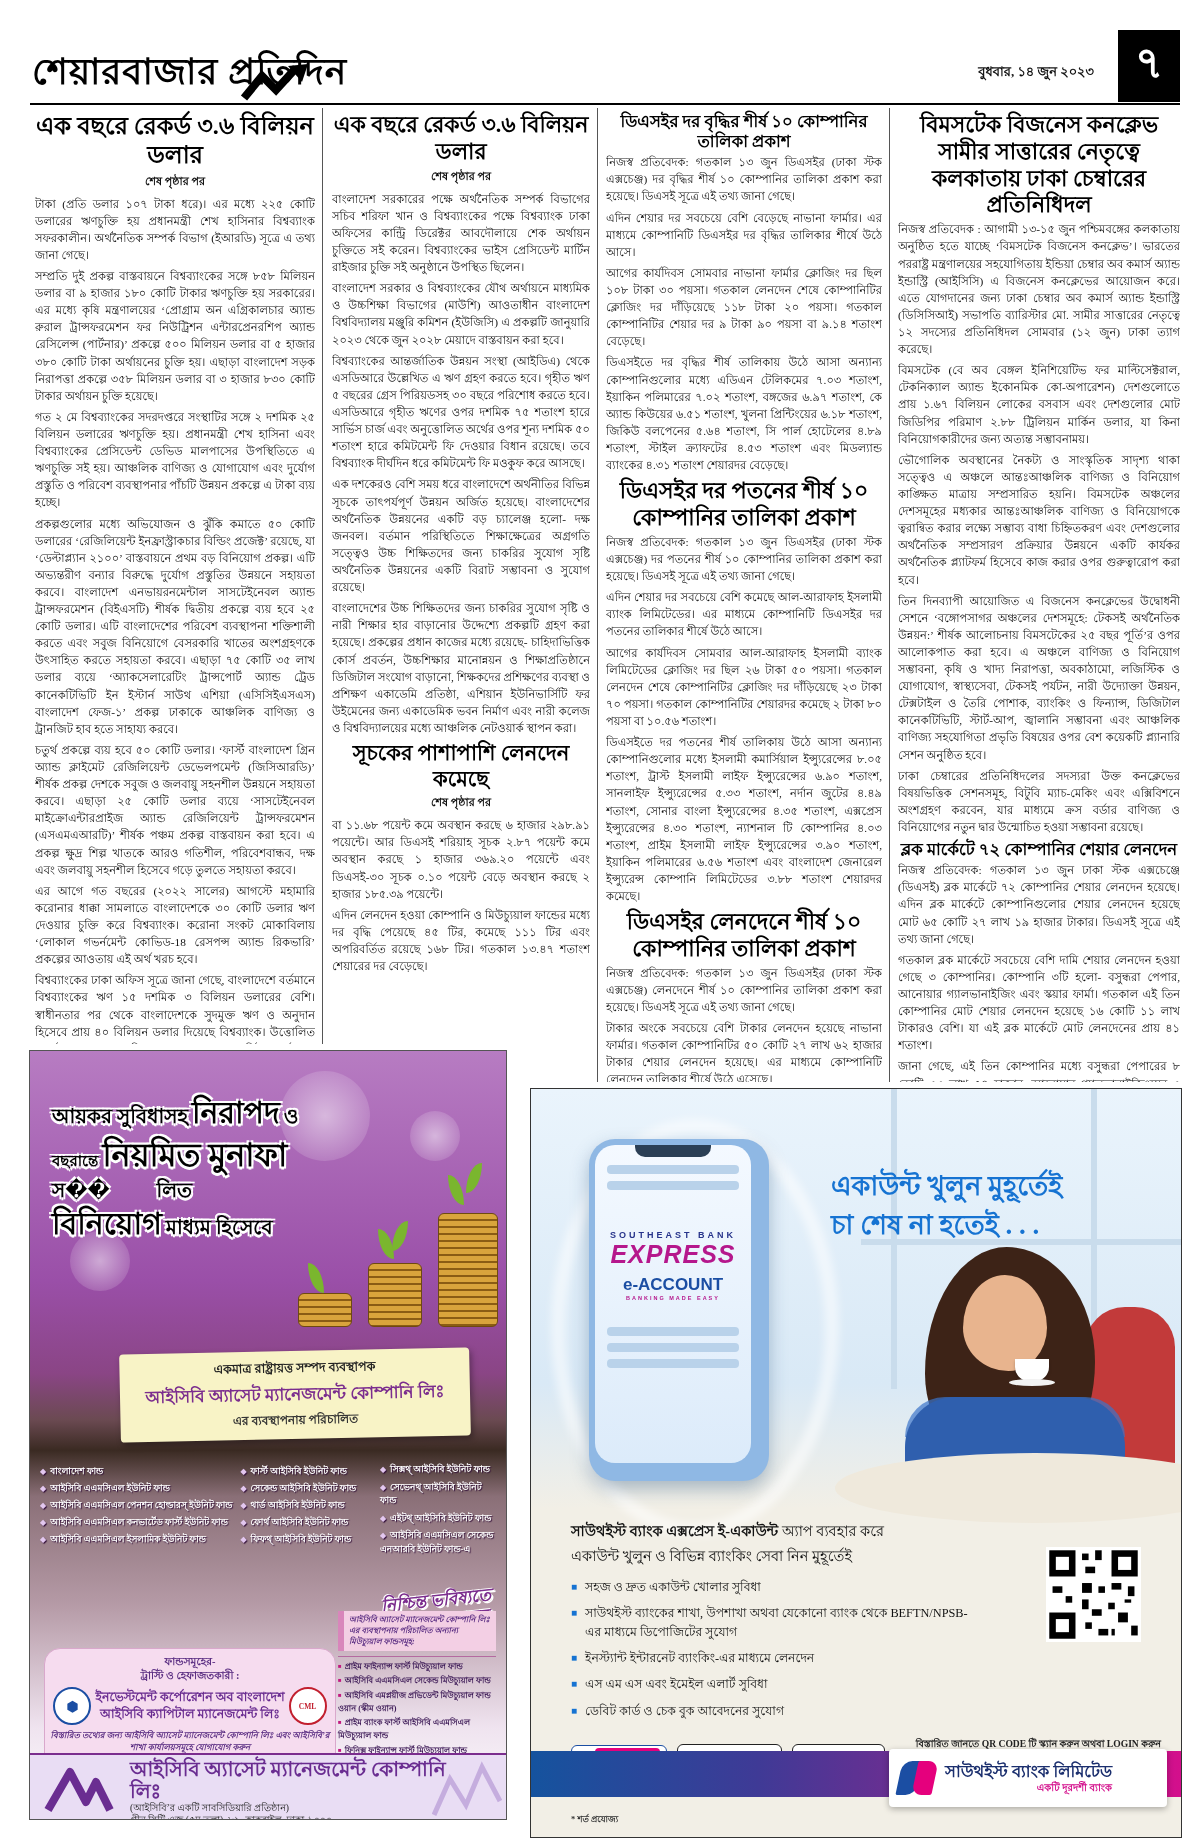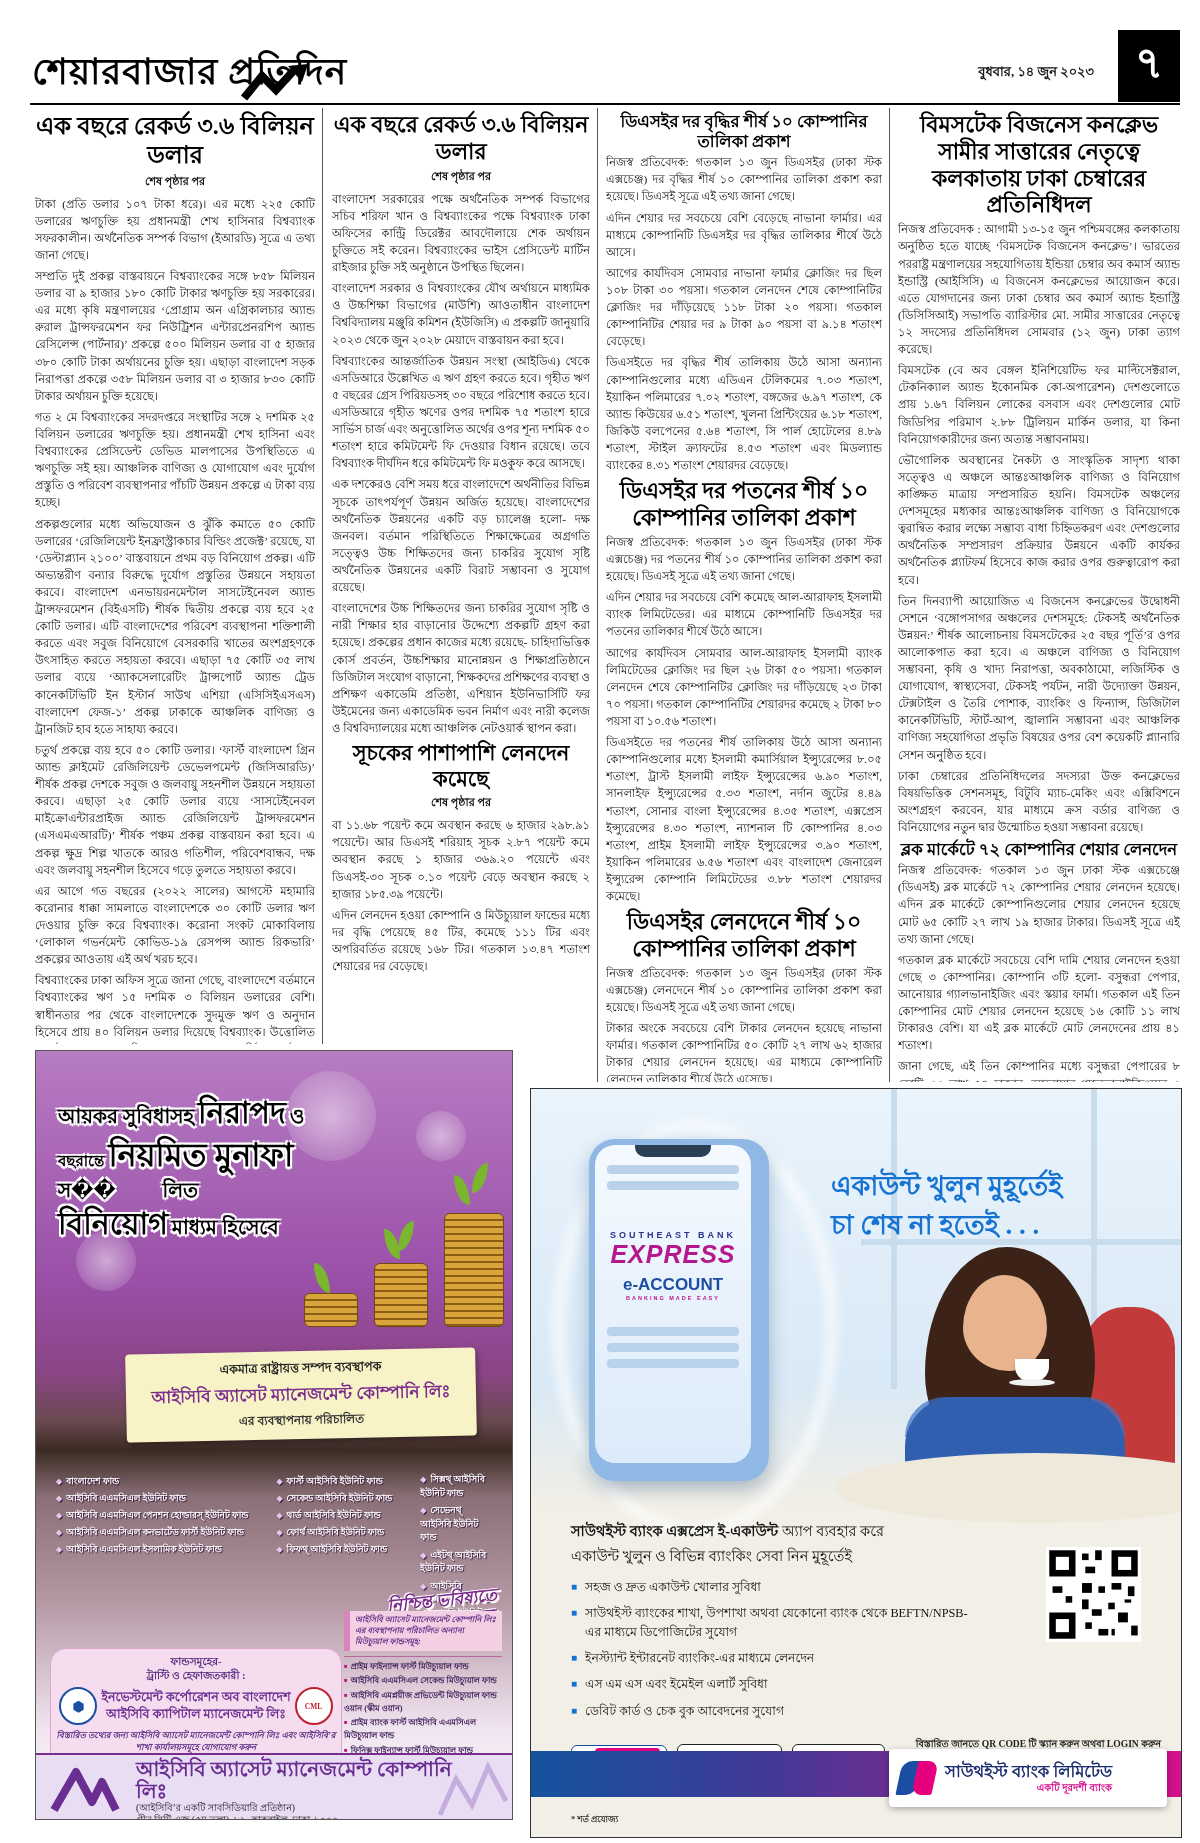--- a/index.html
+++ b/index.html
@@ -19,36 +19,36 @@
   .col2{left:332px;width:258px;height:936px;}
   .col3{left:606px;width:276px;height:974px;}
   .col4{left:898px;width:282px;height:974px;}
   .vrule{position:absolute;top:108px;width:1px;background:#555;}
   .vr1{left:322px;height:936px;} .vr2{left:597px;height:974px;} .vr3{left:889px;height:974px;}
   .hl{font-weight:800;text-align:center;line-height:1.22;color:#000;margin:4px 0 2px;}
   .hl-24{font-size:24px;} .hl-23{font-size:22px;} .hl-21{font-size:21px;} .hl-17{font-size:16.5px;}
   .dateline{font-size:11px;font-weight:bold;text-align:center;margin:1px 0 4px;}
   .body p{font-size:11.4px;line-height:1.5;text-align:justify;margin:0 0 4px;}
   
-  .ad-icb{position:absolute;left:35px;top:1050px;width:476px;height:768px;border:1px solid #555;overflow:hidden;
+  .ad-icb{position:absolute;left:29px;top:1050px;width:476px;height:768px;border:1px solid #555;overflow:hidden;
           background:linear-gradient(180deg,#b77cc2 0%,#9a4fa8 30%,#8a4585 42%,#6b4a52 48%,#3a2a22 52%,#8a6f77 58%,#b59aa6 72%,#efe3ef 88%,#fff 100%);}
   .icb-bokeh{position:absolute;border-radius:50%;background:radial-gradient(circle,rgba(255,255,255,.5),rgba(255,255,255,0));}
   .icb-head{position:absolute;left:22px;top:42px;width:330px;color:#000;line-height:1.35;
             text-shadow:-2px -2px 0 #fff,2px -2px 0 #fff,-2px 2px 0 #fff,2px 2px 0 #fff,0 3px 0 #fff;font-weight:900;}
   .icb-head .t20{font-size:20px;} .icb-head .t30{font-size:30px;} .icb-head .t14{font-size:15px;margin-top:24px;} .icb-head .t33{font-size:32px;}
   .coins{position:absolute;width:52px;background:repeating-linear-gradient(180deg,#d9a43c 0 5px,#8a5c14 5px 7px);border-radius:6px;border:1px solid #6e4a10;}
   .leaf{position:absolute;width:16px;height:30px;background:#7ab62e;border-radius:0 100% 0 100%;}
   .leaf.l2{transform:scaleX(-1);} 
   .icb-banner{position:absolute;left:90px;top:300px;width:330px;background:#f8f3c6;border-radius:4px;
               box-shadow:2px 3px 6px rgba(0,0,0,.35);transform:rotate(-1.2deg);text-align:center;padding:8px 10px;}
   .icb-banner .b1{font-size:12.5px;font-weight:bold;color:#222;}
   .icb-banner .b2{font-size:17px;font-weight:900;color:#7b2d8e;margin:2px 0;}
   .icb-banner .b3{font-size:12px;font-weight:bold;color:#333;}
   .icb-funds{position:absolute;left:10px;top:412px;width:456px;display:flex;gap:8px;}
-  .icb-funds ul{list-style:none;margin:10px;padding:0;}
+  .icb-funds ul{list-style:none;margin:0;padding:0;}
   .icb-funds li{font-size:9px;font-weight:bold;color:#fff;text-shadow:1px 1px 1px #33103a;line-height:1.9;white-space:nowrap;}
   .icb-funds li::before{content:"◆";color:#e3c7ef;margin-right:4px;font-size:8px;}
   .fcol1{width:196px;} .fcol2{width:136px;} .fcol3{width:120px;}
   .fcol3 li{white-space:normal;line-height:1.5;margin-bottom:4px;}
   .icb-script{position:absolute;right:14px;top:540px;transform:rotate(-6deg);text-align:center;font-style:italic;font-weight:900;
               color:#7b2d8e;font-size:17px;line-height:1.2;text-shadow:-1px -1px 0 #fff,1px 1px 0 #fff,2px 2px 0 #fff;}
   .icb-trustee{position:absolute;left:14px;top:578px;width:282px;height:128px;background:#f6dcef;border:1px solid #d9a8cc;
                border-radius:16px;text-align:center;padding:6px 4px;margin-top:19px;}
   .icb-trustee .tt{font-size:10.5px;font-weight:bold;color:#5a2d82;line-height:1.35;}
   .trust-row{display:flex;align-items:center;justify-content:center;gap:4px;margin-top:4px;}
@@ -152,21 +152,21 @@
   <div class="ncol col1">
     <div class="hl hl-24">এক বছরে রেকর্ড ৩.৬ বিলিয়ন ডলার</div>
     <div class="dateline">শেষ পৃষ্ঠার পর</div>
     <div class="body">
 
     <p class="para">টাকা (প্রতি ডলার ১০৭ টাকা ধরে)। এর মধ্যে ২২৫ কোটি ডলারের ঋণচুক্তি হয় প্রধানমন্ত্রী শেখ হাসিনার বিশ্বব্যাংক সফরকালীন। অর্থনৈতিক সম্পর্ক বিভাগ (ইআরডি) সূত্রে এ তথ্য জানা গেছে।</p>
         <p class="para">সম্প্রতি দুই প্রকল্প বাস্তবায়নে বিশ্বব্যাংকের সঙ্গে ৮৫৮ মিলিয়ন ডলার বা ৯ হাজার ১৮০ কোটি টাকার ঋণচুক্তি হয় সরকারের। এর মধ্যে কৃষি মন্ত্রণালয়ের ‘প্রোগ্রাম অন এগ্রিকালচার অ্যান্ড রুরাল ট্রান্সফরমেশন ফর নিউট্রিশন এন্টারপ্রেনরশিপ অ্যান্ড রেসিলেন্স (পার্টনার)’ প্রকল্পে ৫০০ মিলিয়ন ডলার বা ৫ হাজার ৩৮০ কোটি টাকা অর্থায়নের চুক্তি হয়। এছাড়া বাংলাদেশ সড়ক নিরাপত্তা প্রকল্পে ৩৫৮ মিলিয়ন ডলার বা ৩ হাজার ৮৩০ কোটি টাকার অর্থায়ন চুক্তি হয়েছে।</p>
         <p class="para">গত ২ মে বিশ্বব্যাংকের সদরদপ্তরে সংস্থাটির সঙ্গে ২ দশমিক ২৫ বিলিয়ন ডলারের ঋণচুক্তি হয়। প্রধানমন্ত্রী শেখ হাসিনা এবং বিশ্বব্যাংকের প্রেসিডেন্ট ডেভিড মালপাসের উপস্থিতিতে এ ঋণচুক্তি সই হয়। আঞ্চলিক বাণিজ্য ও যোগাযোগ এবং দুর্যোগ প্রস্তুতি ও পরিবেশ ব্যবস্থাপনার পাঁচটি উন্নয়ন প্রকল্পে এ টাকা ব্যয় হচ্ছে।</p>
         <p class="para">প্রকল্পগুলোর মধ্যে অভিযোজন ও ঝুঁকি কমাতে ৫০ কোটি ডলারের ‘রেজিলিয়েন্ট ইনফ্রাস্ট্রাকচার বিল্ডিং প্রজেক্ট’ রয়েছে, যা ‘ডেল্টাপ্ল্যান ২১০০’ বাস্তবায়নে প্রথম বড় বিনিয়োগ প্রকল্প। এটি অভ্যন্তরীণ বন্যার বিরুদ্ধে দুর্যোগ প্রস্তুতির উন্নয়নে সহায়তা করবে। বাংলাদেশ এনভায়রনমেন্টাল সাসটেইনেবল অ্যান্ড ট্রান্সফরমেশন (বিইএসটি) শীর্ষক দ্বিতীয় প্রকল্পে ব্যয় হবে ২৫ কোটি ডলার। এটি বাংলাদেশের পরিবেশ ব্যবস্থাপনা শক্তিশালী করতে এবং সবুজ বিনিয়োগে বেসরকারি খাতের অংশগ্রহণকে উৎসাহিত করতে সহায়তা করবে। এছাড়া ৭৫ কোটি ৩৫ লাখ ডলার ব্যয়ে ‘অ্যাকসেলারেটিং ট্রান্সপোর্ট অ্যান্ড ট্রেড কানেকটিভিটি ইন ইস্টার্ন সাউথ এশিয়া (এসিসিইএসএস) বাংলাদেশ ফেজ-১’ প্রকল্প ঢাকাকে আঞ্চলিক বাণিজ্য ও ট্রানজিট হাব হতে সাহায্য করবে।</p>
         <p class="para">চতুর্থ প্রকল্পে ব্যয় হবে ৫০ কোটি ডলার। ‘ফার্স্ট বাংলাদেশ গ্রিন অ্যান্ড ক্লাইমেট রেজিলিয়েন্ট ডেভেলপমেন্ট (জিসিআরডি)’ শীর্ষক প্রকল্প দেশকে সবুজ ও জলবায়ু সহনশীল উন্নয়নে সহায়তা করবে। এছাড়া ২৫ কোটি ডলার ব্যয়ে ‘সাসটেইনেবল মাইক্রোএন্টারপ্রাইজ অ্যান্ড রেজিলিয়েন্ট ট্রান্সফরমেশন (এসএমএআরটি)’ শীর্ষক পঞ্চম প্রকল্প বাস্তবায়ন করা হবে। এ প্রকল্প ক্ষুদ্র শিল্প খাতকে আরও গতিশীল, পরিবেশবান্ধব, দক্ষ এবং জলবায়ু সহনশীল হিসেবে গড়ে তুলতে সহায়তা করবে।</p>
-        <p class="para">এর আগে গত বছরের (২০২২ সালের) আগস্টে মহামারি করোনার ধাক্কা সামলাতে বাংলাদেশকে ৩০ কোটি ডলার ঋণ দেওয়ার চুক্তি করে বিশ্বব্যাংক। করোনা সংকট মোকাবিলায় ‘লোকাল গভর্নমেন্ট কোভিড-১৯ রেসপন্স অ্যান্ড রিকভারি’ প্রকল্পের আওতায় এই অর্থ খরচ হবে।</p>
+        <p class="para">এর আগে গত বছরের (২০২২ সালের) আগস্টে মহামারি করোনার ধাক্কা সামলাতে বাংলাদেশকে ৩০ কোটি ডলার ঋণ দেওয়ার চুক্তি করে বিশ্বব্যাংক। করোনা সংকট মোকাবিলায় ‘লোকাল গভর্নমেন্ট কোভিড-18 রেসপন্স অ্যান্ড রিকভারি’ প্রকল্পের আওতায় এই অর্থ খরচ হবে।</p>
         <p class="para">বিশ্বব্যাংকের ঢাকা অফিস সূত্রে জানা গেছে, বাংলাদেশে বর্তমানে বিশ্বব্যাংকের ঋণ ১৫ দশমিক ৩ বিলিয়ন ডলারের বেশি। স্বাধীনতার পর থেকে বাংলাদেশকে সুদমুক্ত ঋণ ও অনুদান হিসেবে প্রায় ৪০ বিলিয়ন ডলার দিয়েছে বিশ্বব্যাংক। উত্তোলিত অর্থের ওপর শূন্য দশমিক ৭৫ শতাংশ হারে সার্ভিস চার্জ এবং অনুত্তোলিত অর্থের ওপর শূন্য দশমিক ৫০ শতাংশ হারে কমিটমেন্ট ফি দিতে হবে। তবে বিশ্বব্যাংক চলতি অর্থবছরসহ দীর্ঘদিন কমিটমেন্ট ফি মওকুফ করে আসছে।</p>
       </div>
 
   </div>
 
   <div class="ncol col2">
     <div class="hl hl-23">এক বছরে রেকর্ড ৩.৬ বিলিয়ন ডলার</div>
     <div class="dateline">শেষ পৃষ্ঠার পর</div>
     <div class="body">
 

